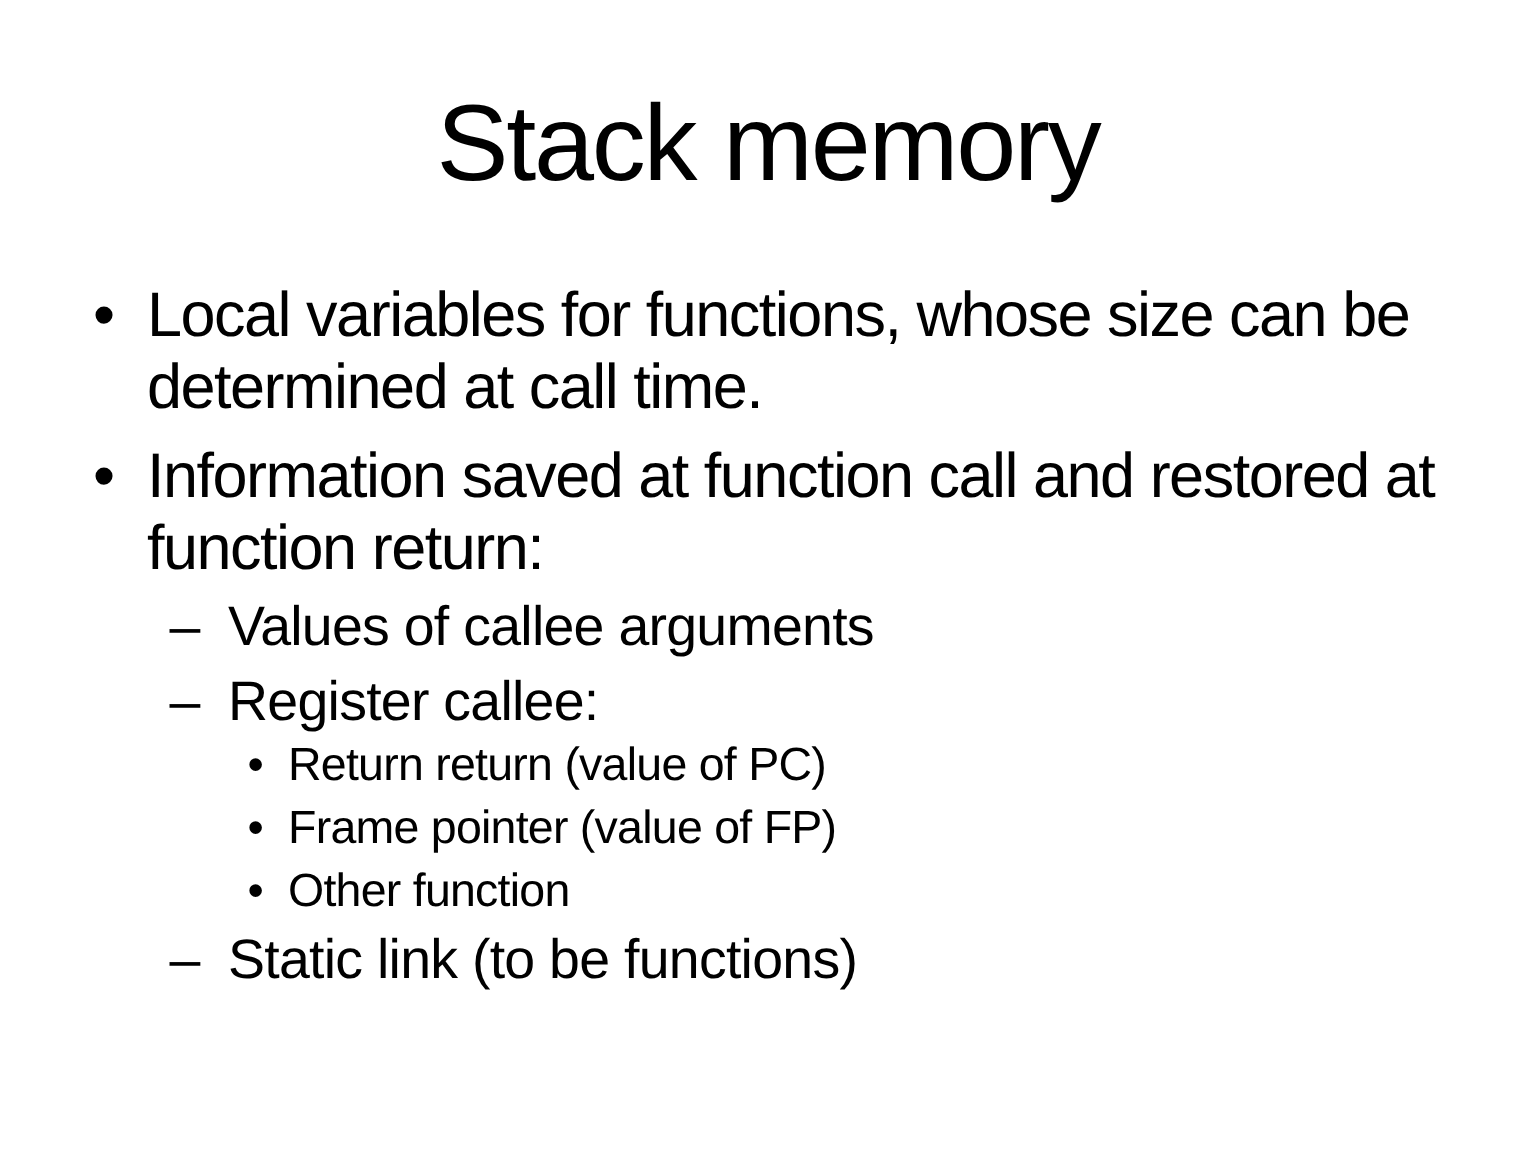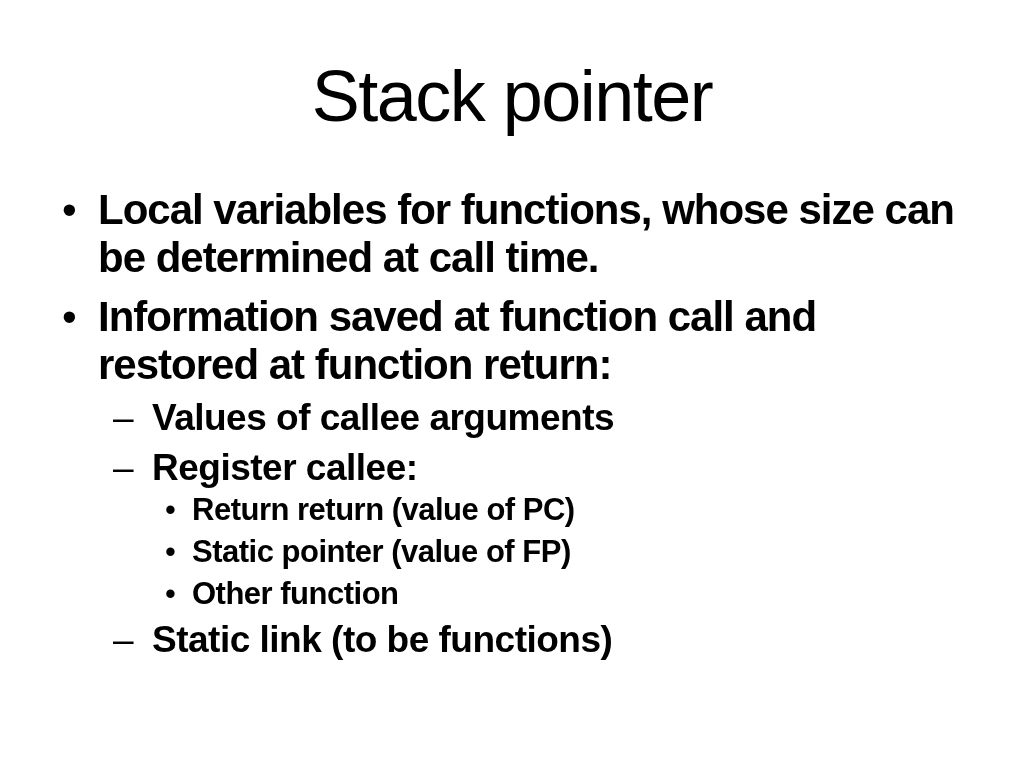--- a/index.html
+++ b/index.html
@@ -37,21 +37,20 @@
   .item {
     display: flex;
     align-items: flex-start;
   }
   .marker {
     flex: none;
     text-align: left;
   }
   .text {
     flex: 1 1 auto;
-    font-weight: bold;
   }
   
   .l1 {
     font-size: 42px;
     line-height: 48px;
     letter-spacing: -1px;
   }
   .l1 .marker { width: 36px; }
   .l1 + .l1 { margin-top: 11px; }
   .l1 + .l2 { margin-top: 4px; }
@@ -70,21 +69,21 @@
     line-height: 42px;
     letter-spacing: -0.5px;
   }
   .l3 .marker { width: 27px; }
   .l2 + .l3 { margin-top: -4px; }
 </style>
 </head>
 <body>
 
 <div class="slide">
-  <div class="title">Stack pointer</div>
+  <div class="title">Stack memory</div>
 
   <div class="content">
       <div class="item l1">
     <span class="marker">•</span>
     <span class="text">Local variables for functions, whose size can be determined at call time.</span>
   </div>
       <div class="item l1">
     <span class="marker">•</span>
     <span class="text">Information saved at function call and restored at function return:</span>
   </div>
@@ -95,21 +94,21 @@
       <div class="item l2">
     <span class="marker">–</span>
     <span class="text">Register callee:</span>
   </div>
       <div class="item l3">
     <span class="marker">•</span>
     <span class="text">Return return (value of PC)</span>
   </div>
       <div class="item l3">
     <span class="marker">•</span>
-    <span class="text">Static pointer (value of FP)</span>
+    <span class="text">Frame pointer (value of FP)</span>
   </div>
       <div class="item l3">
     <span class="marker">•</span>
     <span class="text">Other function</span>
   </div>
       <div class="item l2">
     <span class="marker">–</span>
     <span class="text">Static link (to be functions)</span>
   </div>
     </div>

